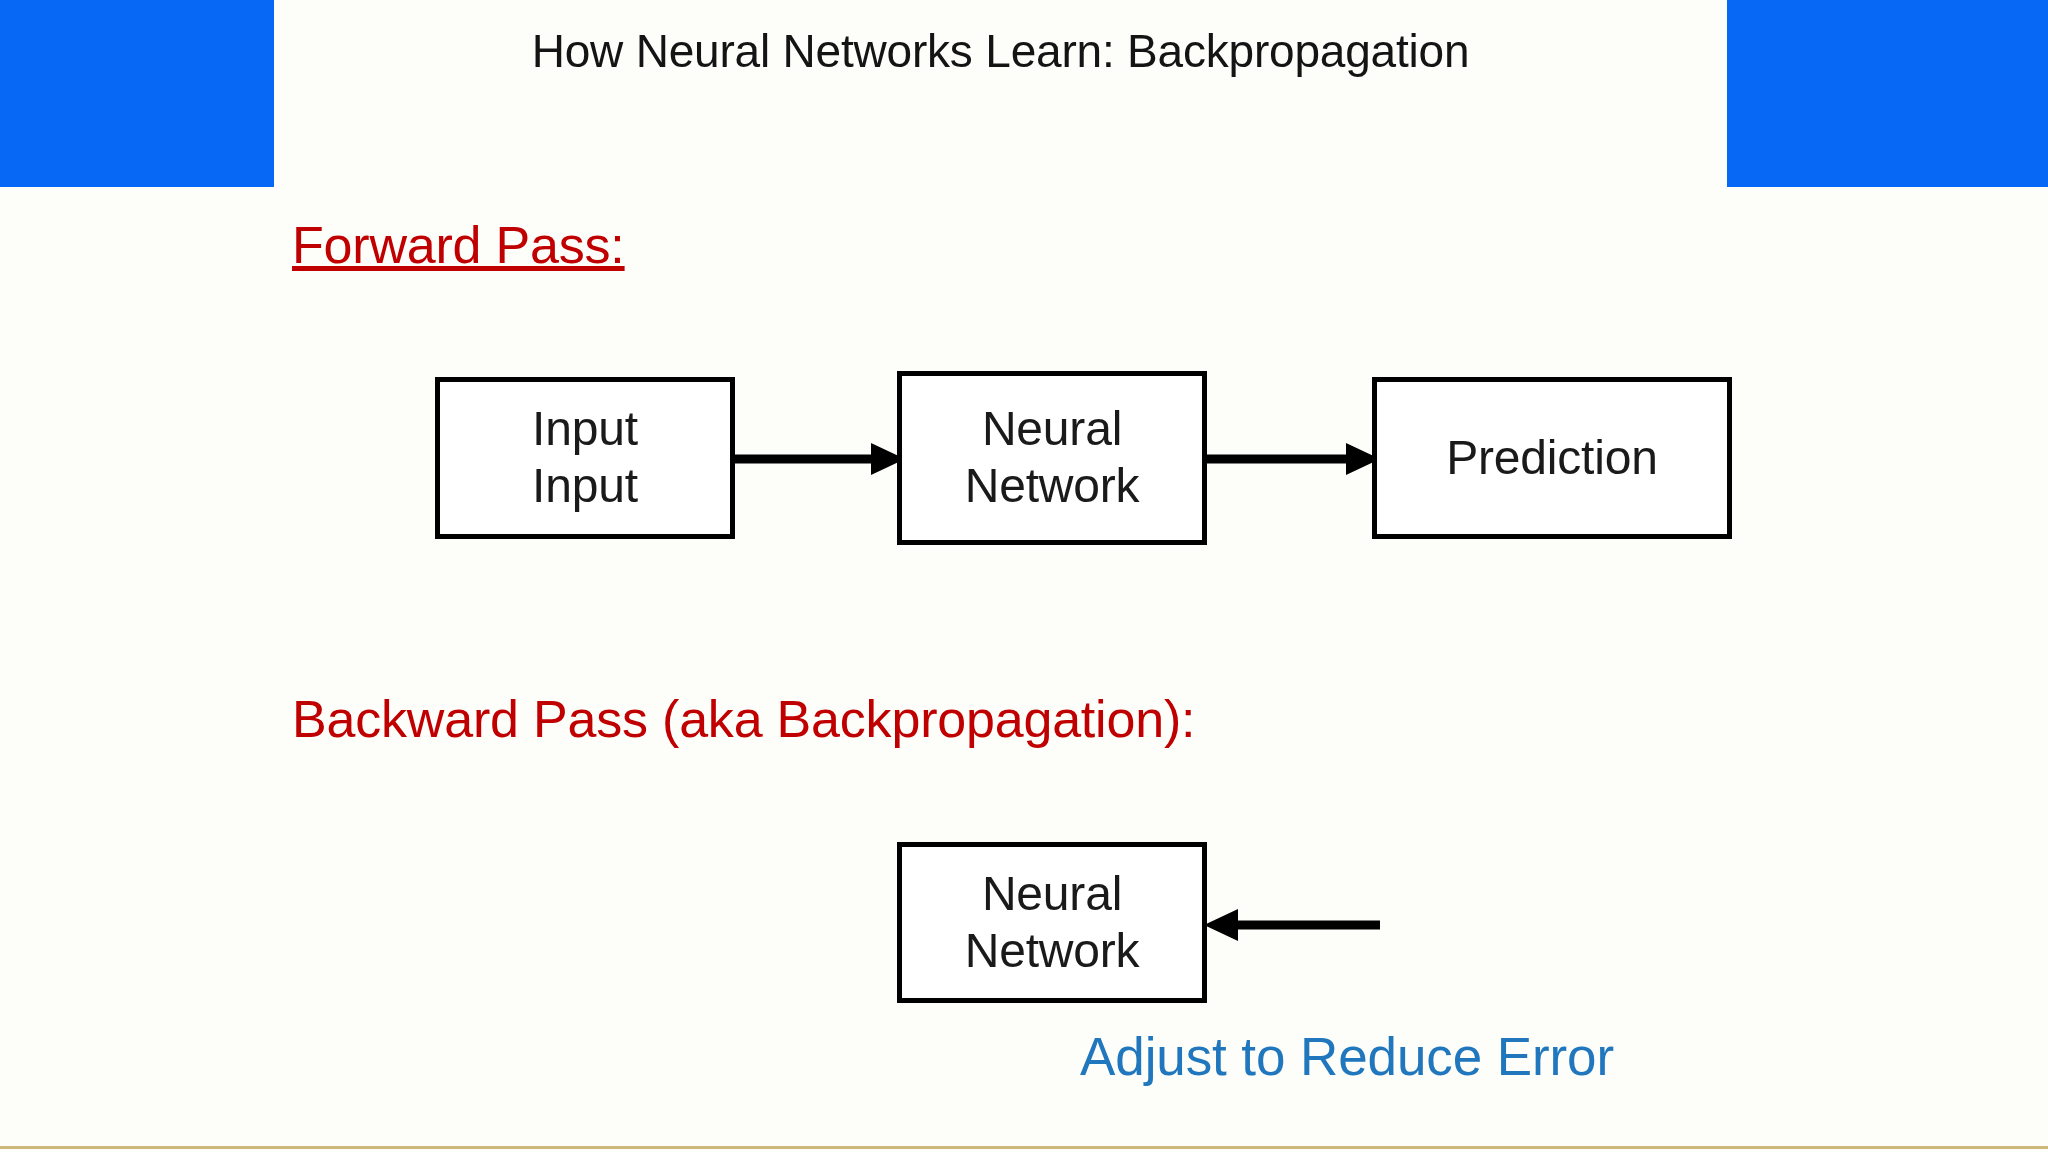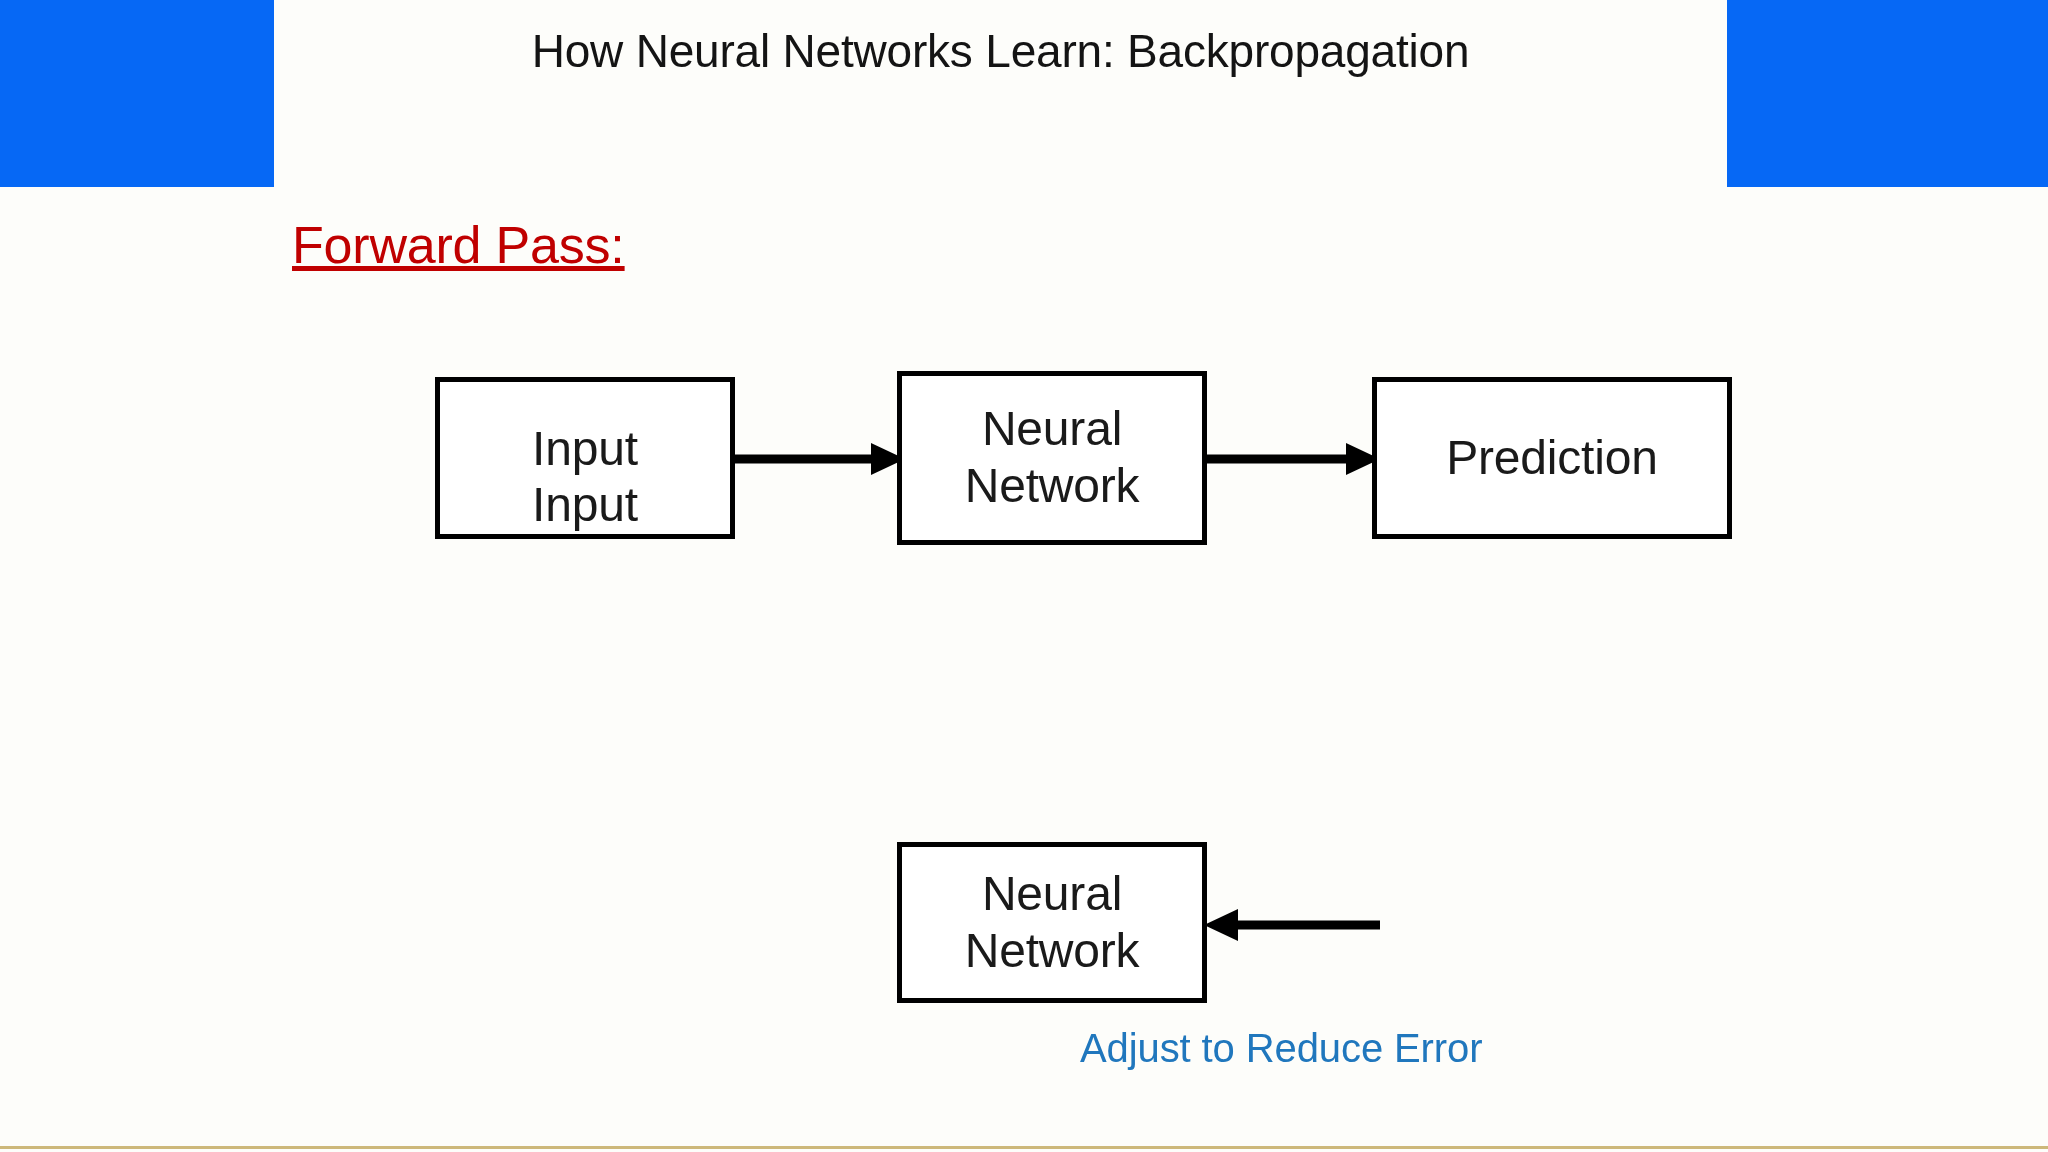--- a/index.html
+++ b/index.html
@@ -81,21 +81,21 @@
     justify-content: center;
     font-size: 48px;
     color: #1a1a1a;
     line-height: 1.18;
     text-align: center;
     letter-spacing: -0.2px;
   }
   .flow-box .line { display: block; white-space: nowrap; }
 
   
-  #box-input       { left: 435px;  top: 377px; width: 300px; height: 162px; justify-content: flex-end; }
+  #box-input       { left: 435px;  top: 377px; width: 300px; height: 162px; }
   #box-nn-forward  { left: 897px;  top: 371px; width: 310px; height: 174px; }
   #box-prediction  { left: 1372px; top: 377px; width: 360px; height: 162px; }
 
   
   #box-nn-backward { left: 897px;  top: 842px; width: 310px; height: 161px; }
   #box-error       { left: 1372px; top: 842px; width: 303px; height: 161px; }
 
   
   .arrow {
     position: absolute;
@@ -104,21 +104,21 @@
   }
   #arrow-input-to-nn   { left: 733px;  top: 439px; width: 172px; }
   #arrow-nn-to-pred    { left: 1205px; top: 439px; width: 175px; }
   #arrow-error-to-nn   { left: 1198px; top: 905px; width: 182px; }
 
   
   #caption-adjust {
     position: absolute;
     left: 1080px;
     top: 1026px;
-    font-size: 40px;
+    font-size: 53px;
     color: #2077bd;
     white-space: nowrap;
     letter-spacing: -0.1px;
   }
 
   
   #bottom-rule {
     position: absolute;
     left: 0;
     top: 1146px;
@@ -157,20 +157,21 @@
 
   <svg id="arrow-nn-to-pred" class="arrow" viewBox="0 0 175 40" preserveAspectRatio="none">
     <rect x="0" y="15.5" width="145" height="9" fill="#000000"></rect>
     <polygon points="141,4 175,20 141,36" fill="#000000"></polygon>
   </svg>
 
   <div id="box-prediction" class="flow-box">
     <span class="line">Prediction</span>
   </div>
 
+  <div id="heading-backward" class="section-heading">Backward Pass (aka Backpropagation):</div>
 
   <div id="box-nn-backward" class="flow-box">
     <span class="line">Neural</span>
     <span class="line">Network</span>
   </div>
 
   <svg id="arrow-error-to-nn" class="arrow" viewBox="0 0 182 40" preserveAspectRatio="none">
     <rect x="36" y="15.5" width="146" height="9" fill="#000000"></rect>
     <polygon points="40,4 6,20 40,36" fill="#000000"></polygon>
   </svg>

